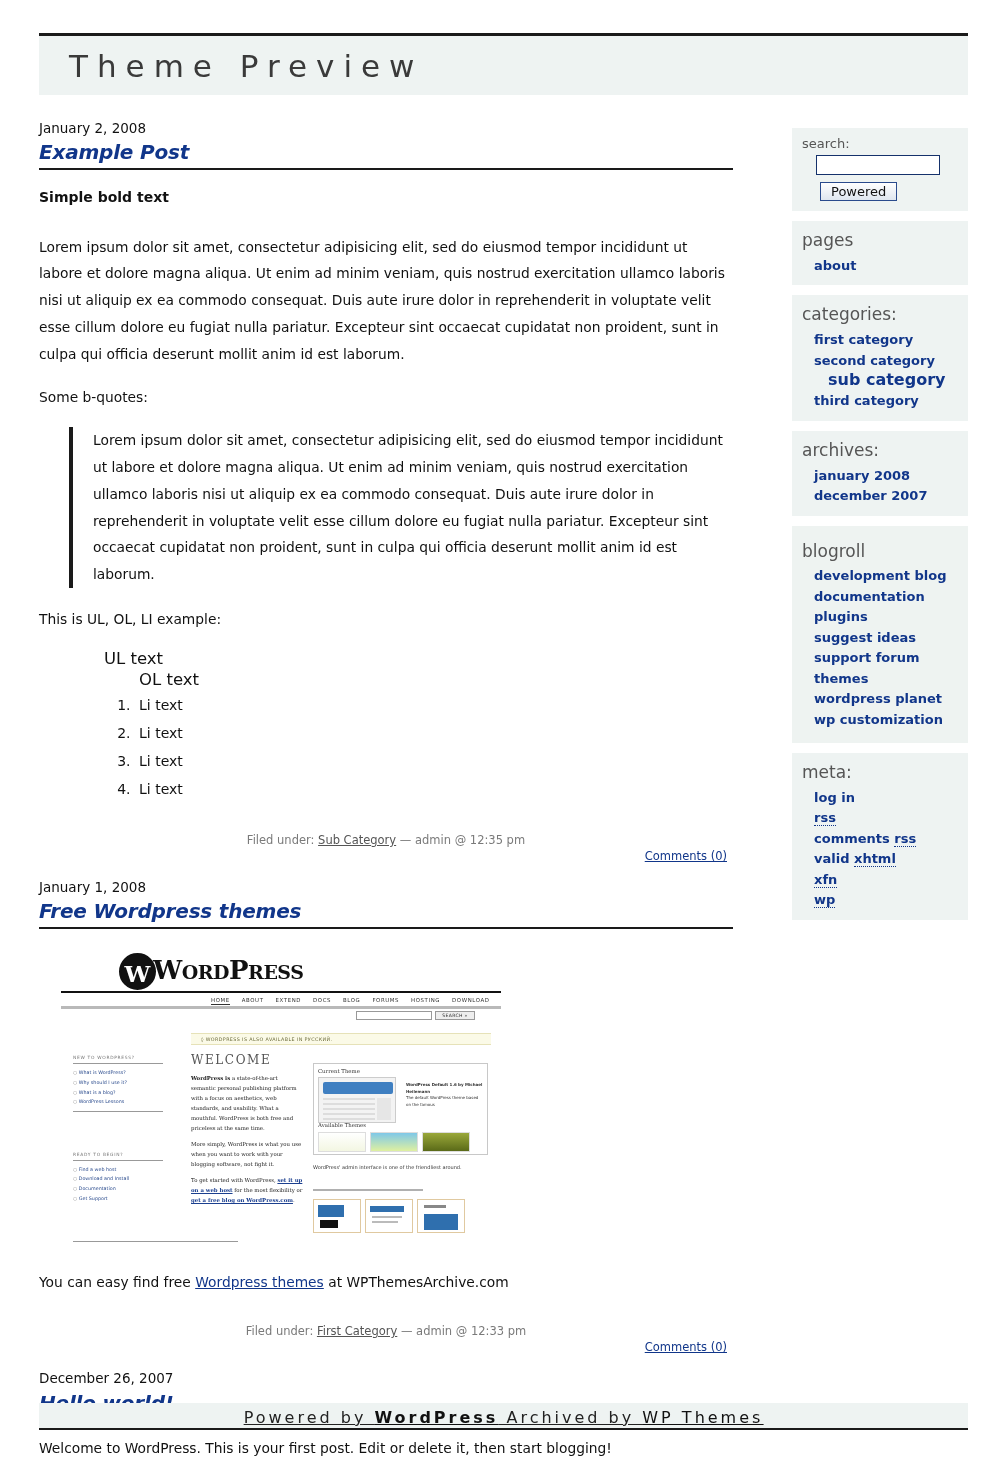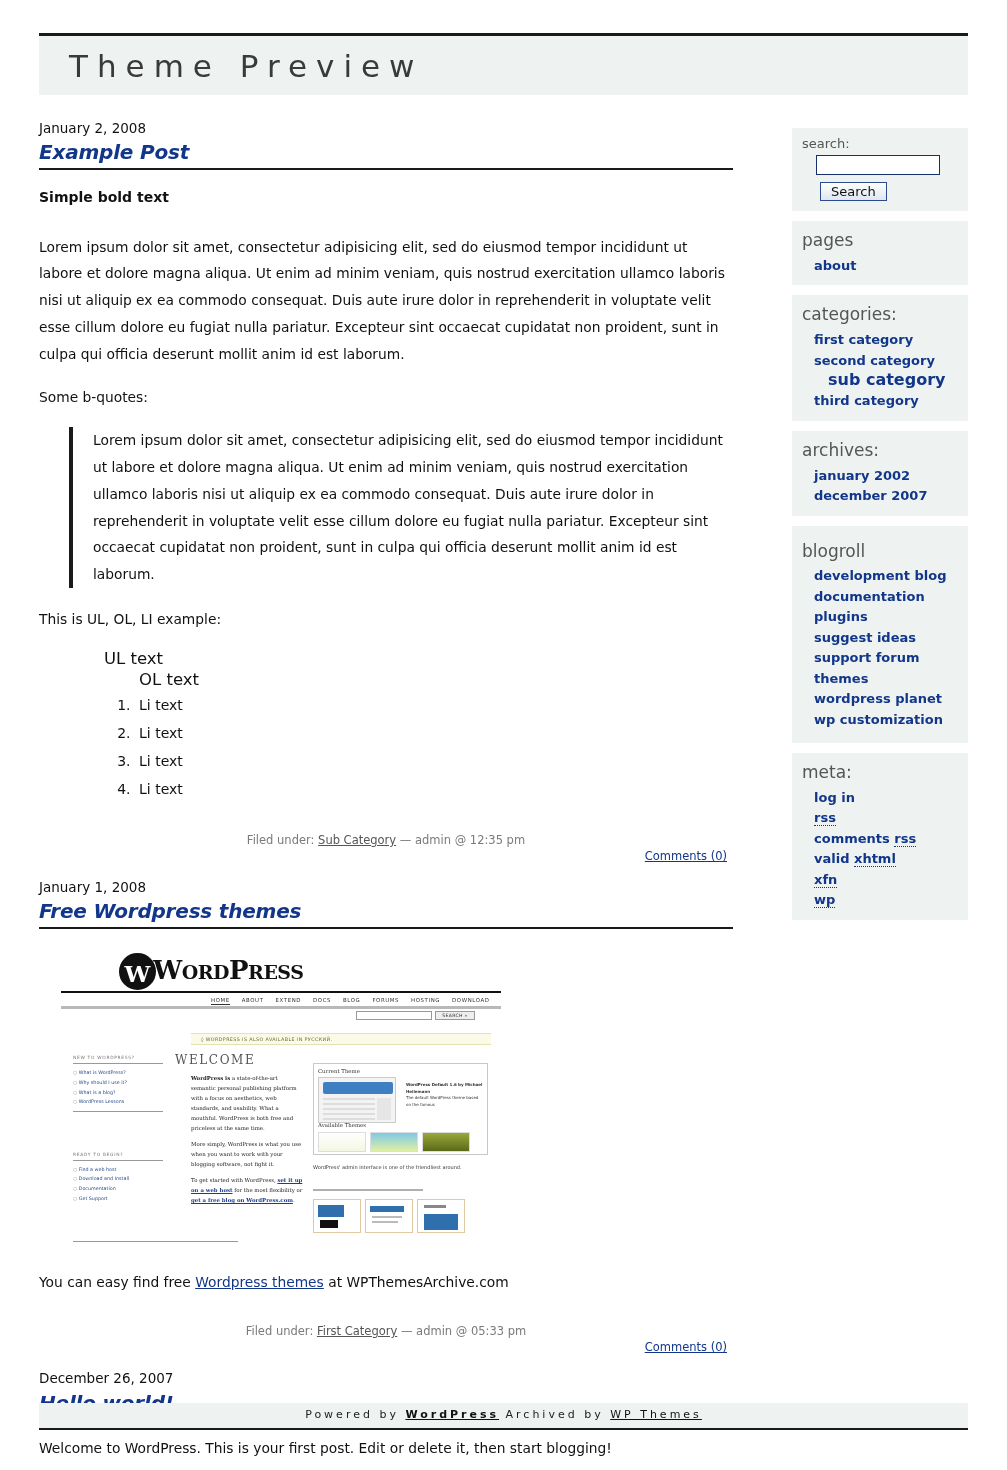--- a/index.html
+++ b/index.html
@@ -132,21 +132,21 @@
     font-family: "DejaVu Sans", sans-serif; font-size: 4.6px; text-align: center;
     line-height: 8px; color: #333; letter-spacing: 0.3px;
   }
   .ws-notice {
     position: absolute; left: 130px; top: 82px; width: 300px; height: 12px;
     background: #fbfae7; border-top: 1px solid #e6e2b8; border-bottom: 1px solid #e6e2b8;
     font-family: "DejaVu Sans", sans-serif; font-size: 4.8px; color: #6a6a3a;
     padding: 3px 0 0 10px; letter-spacing: 0.4px;
   }
   .ws-welcome {
-    position: absolute; left: 114px; top: 102px;
+    position: absolute; left: 130px; top: 102px;
     font-family: "DejaVu Serif", serif; font-size: 12px; color: #555;
     letter-spacing: 1.6px;
   }
   .ws-col-left { position: absolute; left: 12px; top: 104px; width: 90px; }
   .ws-sec-head {
     font-family: "DejaVu Sans", sans-serif; font-size: 4.4px; color: #777;
     letter-spacing: 0.7px; border-bottom: 1px solid #999; padding-bottom: 3px; margin-bottom: 4px;
   }
   .ws-sec-item {
     font-family: "DejaVu Sans", sans-serif; font-size: 4.8px; color: #2a4b8d;
@@ -231,22 +231,23 @@
     font-family: "DejaVu Sans", sans-serif; cursor: pointer;
   }
 
   
   .footer {
     position: absolute; left: 39px; top: 1403px; width: 929px; height: 27px;
     background: #eef3f2; border-bottom: 2px solid #1a1a1a;
     text-align: center;
   }
   .footer-inner {
-    font-size: 11px; color: #222; letter-spacing: 3px; padding-top: 5px;
+    font-size: 16px; color: #222; letter-spacing: 3px; padding-top: 5px;
     white-space: nowrap;
+    text-decoration: underline;
   }
   .footer-inner a { color: #111; text-decoration: underline; }
   .footer-inner b { font-weight: bold; }
 </style>
 </head>
 <body>
 
 <div id="page">
 
   <div class="header-wrap">
@@ -381,21 +382,21 @@
             </div>
           </div>
           <div class="ws-bottomrule"></div>
         </div>
 
         <p><span>You can easy find free </span><a href="#" style="color:#11368a;">Wordpress themes</a><span> at WPThemesArchive.com</span></p>
       </div>
       <div class="filed">
         <span>Filed under:</span>
         <a class="cat" href="#">First Category</a>
-        <span class="meta-sep">— admin @ 05:33 pm</span>
+        <span class="meta-sep">— admin @ 12:33 pm</span>
         <a class="comments-link" href="#">Comments (0)</a>
       </div>
     </div>
 
     <div class="post" style="margin-top:22px;">
       <div class="post-date">December 26, 2007</div>
       <h2 class="post-title">
         <a href="#">Hello world!</a>
       </h2>
       <div class="post-body">
@@ -412,21 +413,21 @@
       </div>
     </div>
 
   </div>
 
   <div class="sidebar">
 
     <div class="side-box">
       <div class="side-search-label">search:</div>
       <input class="side-input" type="text" value="" style="">
-      <button class="side-btn">Search</button>
+      <button class="side-btn">Powered</button>
     </div>
 
     <div class="side-box">
       <div class="side-head">pages</div>
       <ul class="side-list">
         <li><a href="#">about</a></li>
       </ul>
     </div>
 
     <div class="side-box">
@@ -435,21 +436,21 @@
         <li><a href="#">first category</a></li>
         <li><a href="#">second category</a></li>
         <li class="sub"><a href="#">sub category</a></li>
         <li><a href="#">third category</a></li>
       </ul>
     </div>
 
     <div class="side-box">
       <div class="side-head">archives:</div>
       <ul class="side-list">
-        <li><a href="#">january 2002</a></li>
+        <li><a href="#">january 2008</a></li>
         <li><a href="#">december 2007</a></li>
       </ul>
     </div>
 
     <div class="side-box blogroll">
       <div class="side-head">blogroll</div>
       <ul class="side-list">
         <li><a href="#">development blog</a></li>
         <li><a href="#">documentation</a></li>
         <li><a href="#">plugins</a></li>

